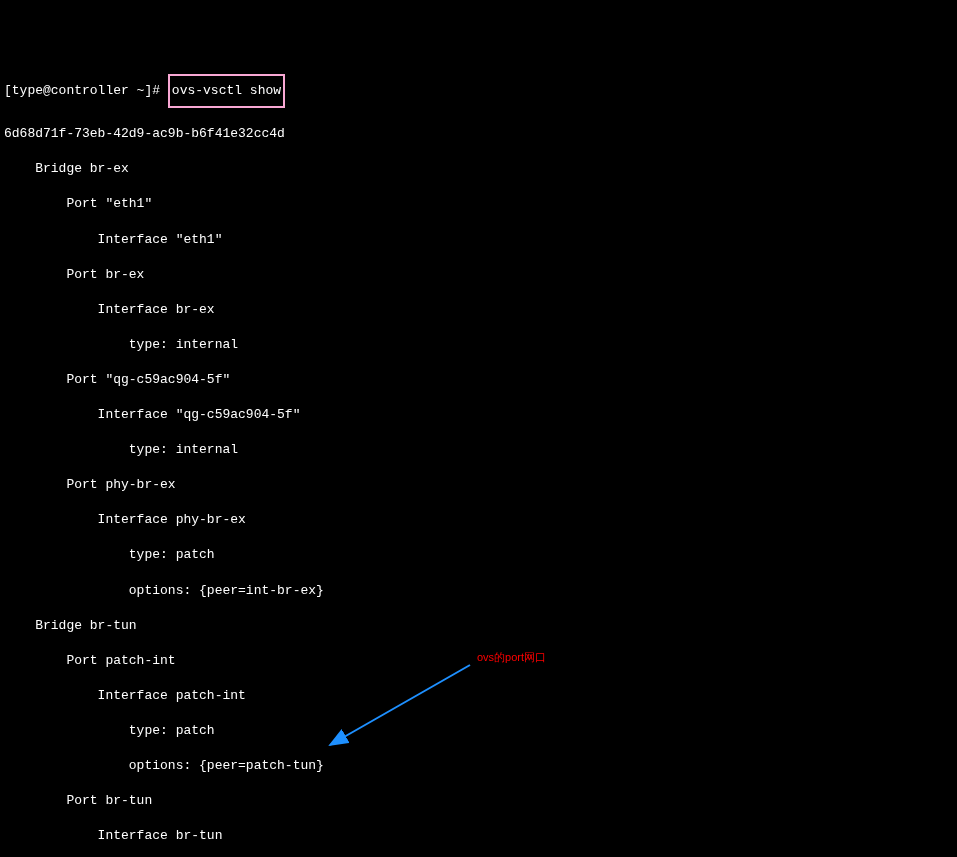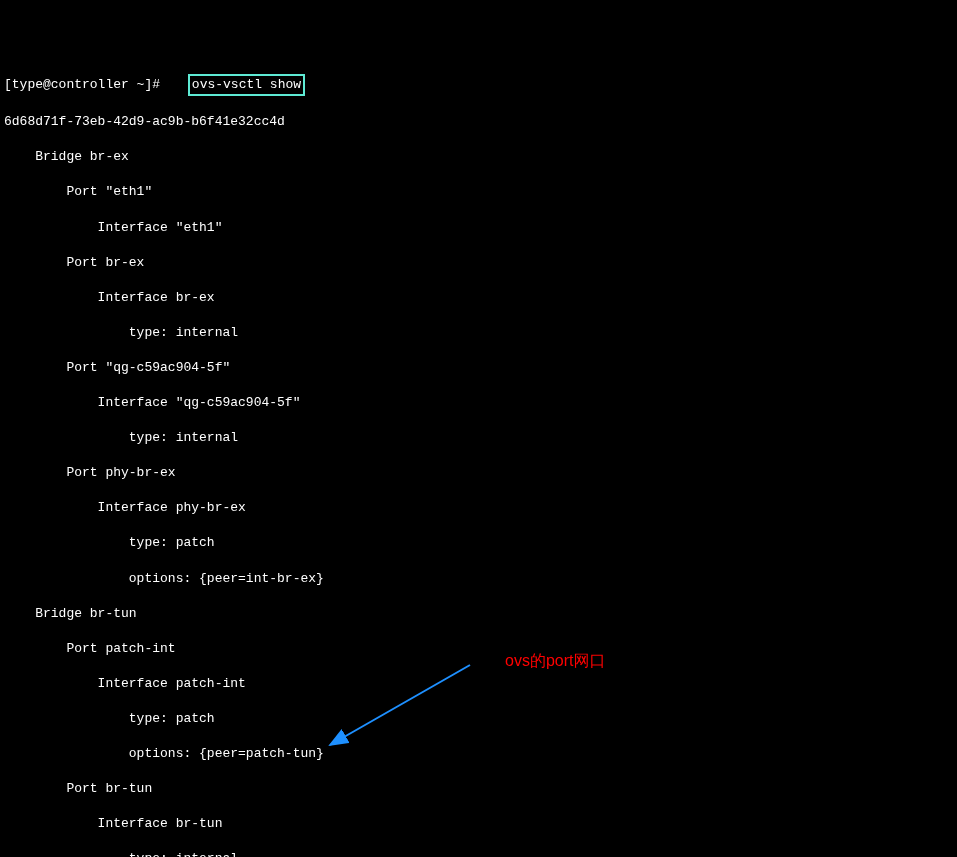--- a/index.html
+++ b/index.html
@@ -16,31 +16,29 @@
       width: 957px;
       height: 857px;
       position: relative;
       padding: 4px;
       white-space: pre;
     }
     .line {
       white-space: pre;
     }
     .highlight-box {
-      border: 2px solid #5eead4;
+      border: 2px solid #f9a8d4;
       display: inline-block;
-      padding: 0 2px;
-      margin-left: 20px;
+      padding: 6px 2px;
     }
     .annotation {
       position: absolute;
       color: #ff0000;
       font-family: sans-serif;
-      font-size: 16px;
-      margin-left: 28px;
+      font-size: 11px;
     }
     .arrow-svg {
       position: absolute;
       pointer-events: none;
     }
   </style>
 </head>
 <body>
 
 

